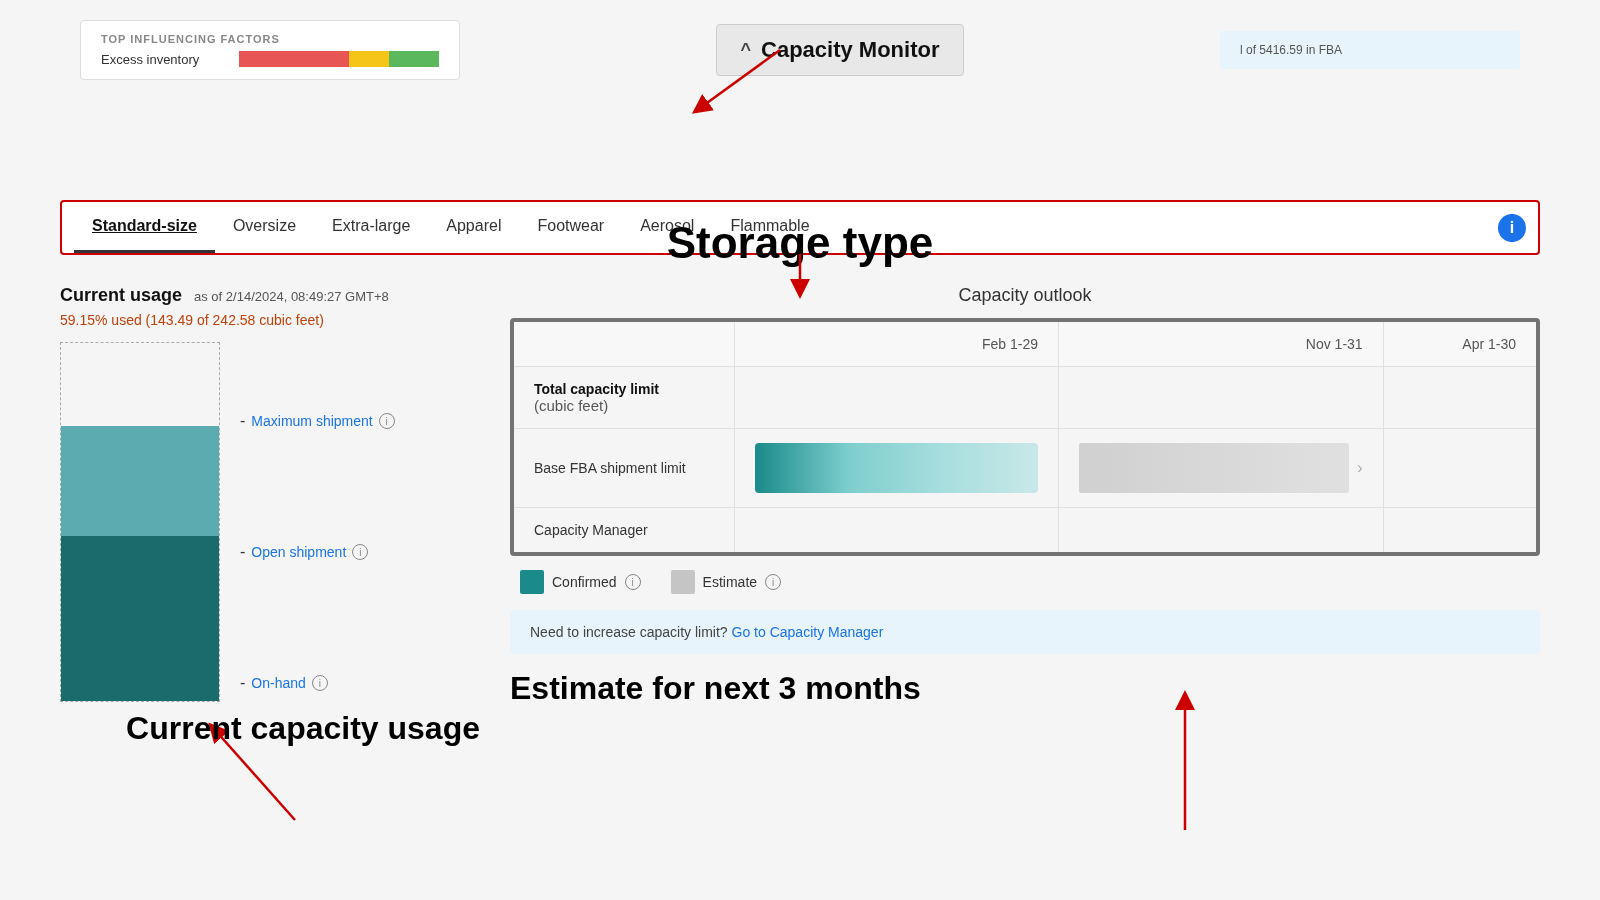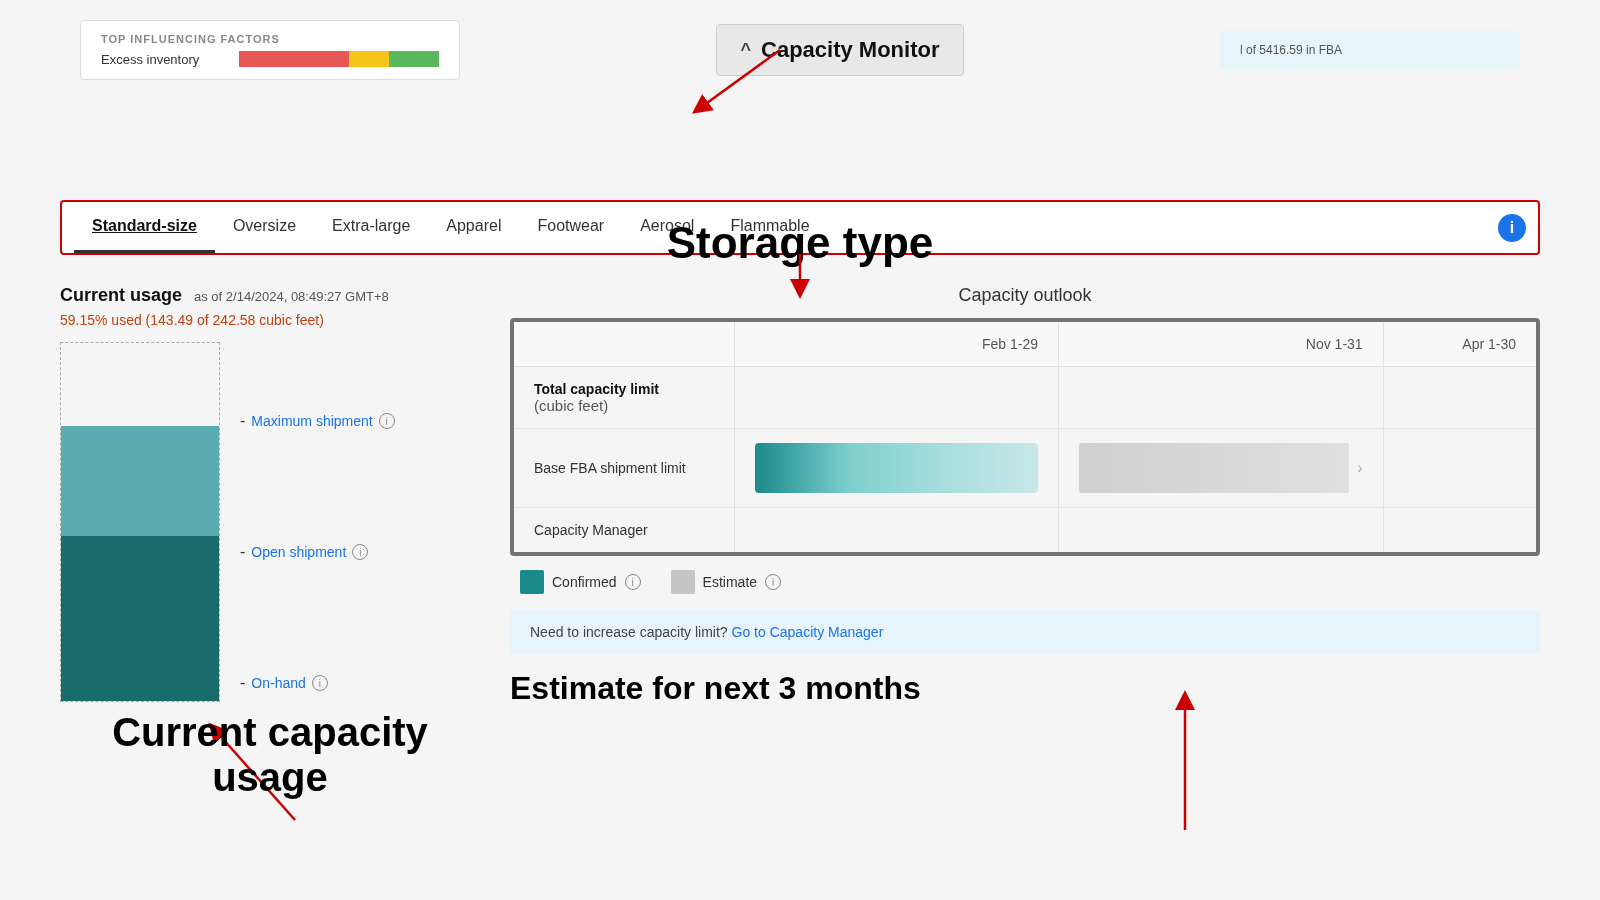--- a/index.html
+++ b/index.html
@@ -429,25 +429,25 @@
       top: 18px;
       left: 50%;
       transform: translateX(-50%);
       font-size: 44px;
       font-weight: 900;
       color: #000;
       white-space: nowrap;
     }
 
     .ann-current-capacity {
-      font-size: 40px;
+      font-size: 32px;
       font-weight: 900;
       color: #000;
       margin-top: 16px;
-      text-align: center;
+      text-align: right;
     }
 
     .ann-estimate {
       font-size: 32px;
       font-weight: 900;
       color: #000;
       text-align: right;
       margin-top: 16px;
     }
 

